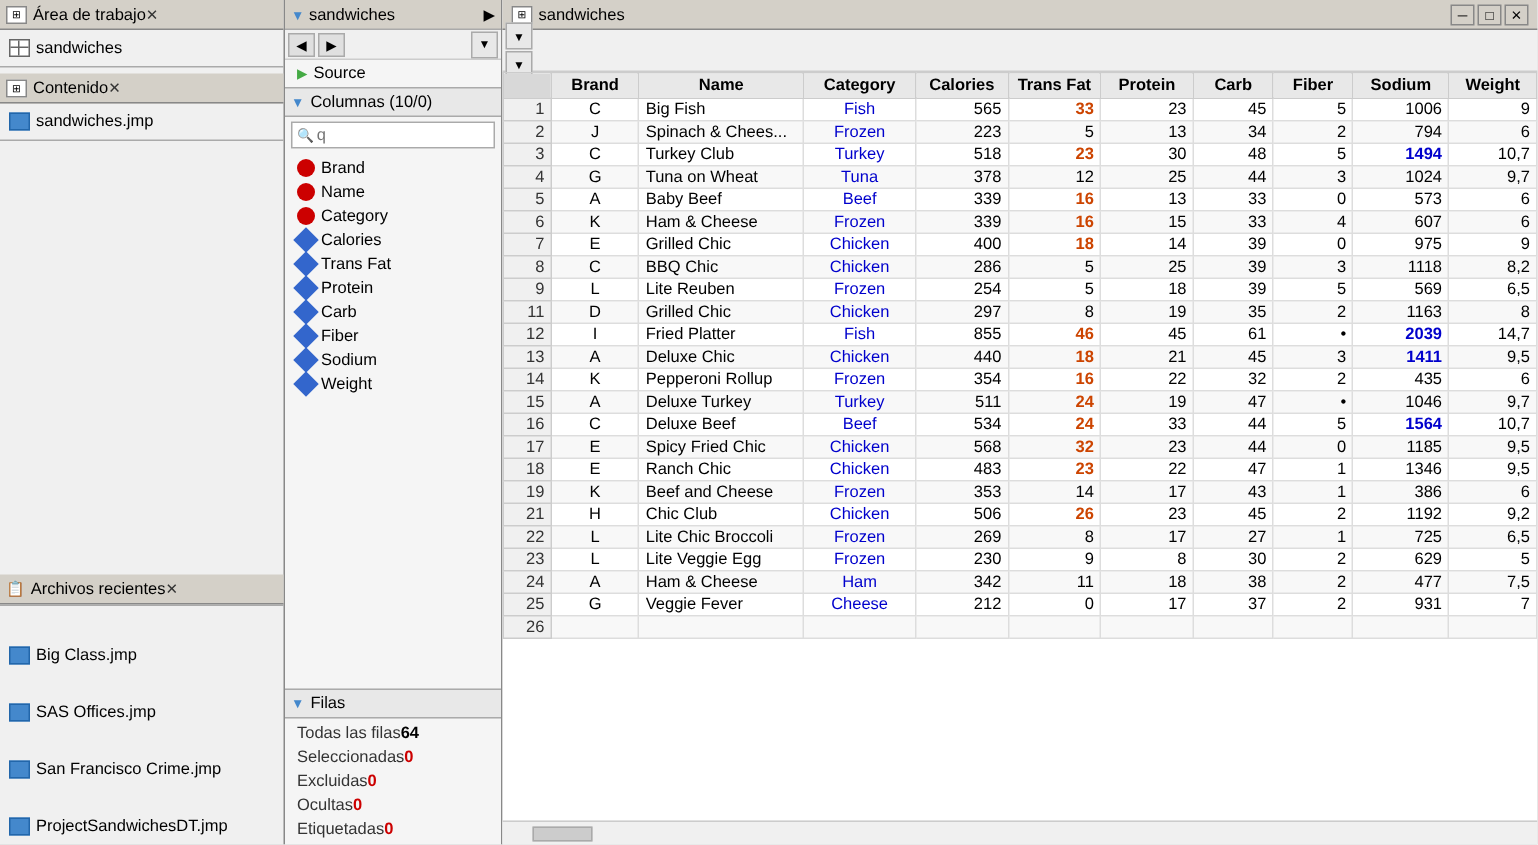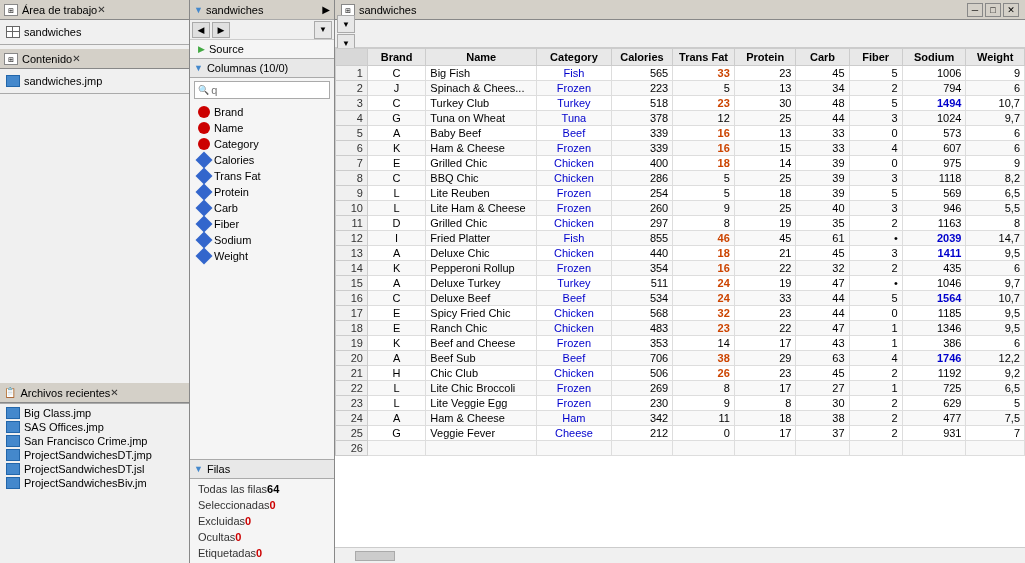--- a/index.html
+++ b/index.html
@@ -58,20 +58,21 @@
       overflow-y: auto;
       flex: 1;
       padding: 2px 4px;
     }
     .recent-item {
       display: flex;
       align-items: center;
       gap: 4px;
       padding: 1px 2px;
       cursor: pointer;
+      margin-top: 24px;
     }
 
     
     .icon-table { width: 14px; height: 12px; background: #fff; border: 1px solid #666; display: inline-block; position: relative; flex-shrink: 0; }
     .icon-table::before { content: ''; position: absolute; top: 4px; left: 0; right: 0; height: 1px; background: #666; }
     .icon-table::after { content: ''; position: absolute; left: 5px; top: 0; bottom: 0; width: 1px; background: #666; }
 
     .icon-jmp { width: 14px; height: 12px; background: #4488cc; border: 1px solid #2266aa; display: inline-block; flex-shrink: 0; }
 
     
@@ -617,33 +618,20 @@
             <td class="text-center" style="color: rgb(0, 0, 204);">Frozen</td>
             <td class="text-right">254</td>
             <td class="text-right">5</td>
             <td class="text-right">18</td>
             <td class="text-right">39</td>
             <td class="text-right">5</td>
             <td class="text-right">569</td>
             <td class="text-right">6,5</td>
           </tr>
           <tr>
-            <td class="row-num">10</td>
-            <td class="text-center">L</td>
-            <td>Lite Ham &amp; Cheese</td>
-            <td class="text-center" style="color: rgb(0, 0, 204);">Frozen</td>
-            <td class="text-right">260</td>
-            <td class="text-right">9</td>
-            <td class="text-right">25</td>
-            <td class="text-right">40</td>
-            <td class="text-right">3</td>
-            <td class="text-right">946</td>
-            <td class="text-right">5,5</td>
-          </tr>
-          <tr>
             <td class="row-num">11</td>
             <td class="text-center">D</td>
             <td>Grilled Chic</td>
             <td class="text-center" style="color: rgb(0, 0, 204);">Chicken</td>
             <td class="text-right">297</td>
             <td class="text-right">8</td>
             <td class="text-right">19</td>
             <td class="text-right">35</td>
             <td class="text-right">2</td>
             <td class="text-right">1163</td>
@@ -747,33 +735,20 @@
             <td class="text-center" style="color: rgb(0, 0, 204);">Frozen</td>
             <td class="text-right">353</td>
             <td class="text-right">14</td>
             <td class="text-right">17</td>
             <td class="text-right">43</td>
             <td class="text-right">1</td>
             <td class="text-right">386</td>
             <td class="text-right">6</td>
           </tr>
           <tr>
-            <td class="row-num">20</td>
-            <td class="text-center">A</td>
-            <td>Beef Sub</td>
-            <td class="text-center" style="color: rgb(0, 0, 204);">Beef</td>
-            <td class="text-right">706</td>
-            <td class="text-right" style="color: rgb(204, 68, 0); font-weight: bold;">38</td>
-            <td class="text-right">29</td>
-            <td class="text-right">63</td>
-            <td class="text-right">4</td>
-            <td class="text-right" style="color: rgb(0, 0, 204); font-weight: bold;">1746</td>
-            <td class="text-right">12,2</td>
-          </tr>
-          <tr>
             <td class="row-num">21</td>
             <td class="text-center">H</td>
             <td>Chic Club</td>
             <td class="text-center" style="color: rgb(0, 0, 204);">Chicken</td>
             <td class="text-right">506</td>
             <td class="text-right" style="color: rgb(204, 68, 0); font-weight: bold;">26</td>
             <td class="text-right">23</td>
             <td class="text-right">45</td>
             <td class="text-right">2</td>
             <td class="text-right">1192</td>

